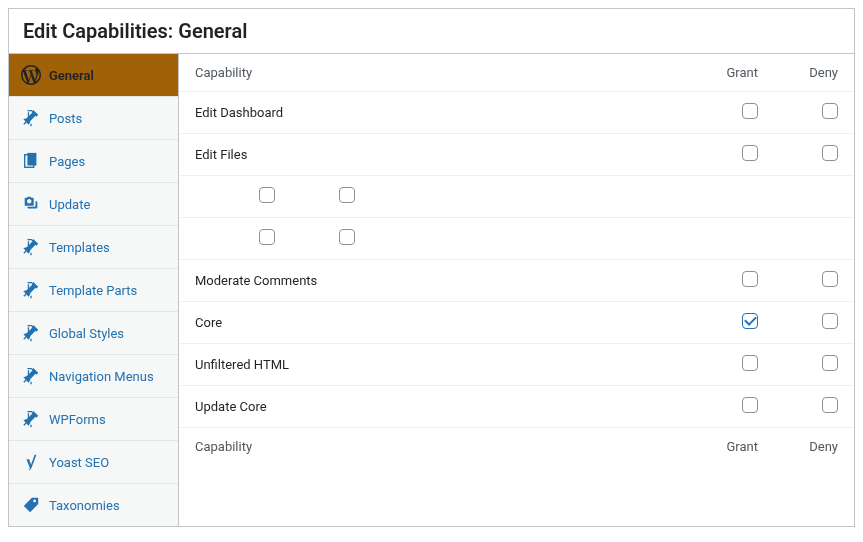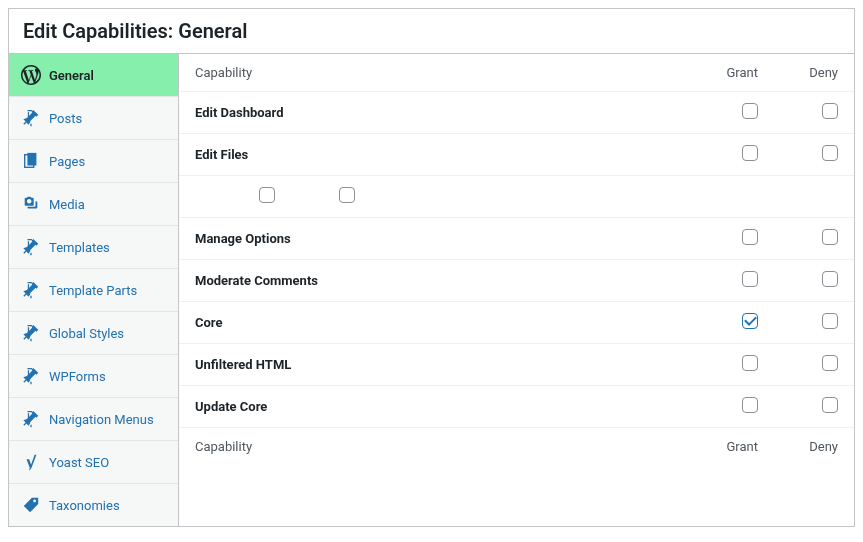--- a/index.html
+++ b/index.html
@@ -36,21 +36,21 @@
       align-items: center;
       padding: 11px 12px;
       border-bottom: 1px solid #e5e5e5;
       cursor: pointer;
       color: #2271b1;
     }
     .sidebar-item:last-child {
       border-bottom: none;
     }
     .sidebar-item.active {
-      background: #86efac;
+      background: #a16207;
       color: #1d2327;
       font-weight: 600;
     }
     .sidebar-icon {
       width: 20px;
       height: 20px;
       display: inline-flex;
       align-items: center;
       justify-content: center;
       margin-right: 8px;
@@ -74,21 +74,21 @@
     .cap-row.header {
       color: #50575e;
       font-weight: 400;
     }
     .cap-row.footer {
       color: #50575e;
       font-weight: 400;
     }
     .cap-name {
       flex: 1;
-      font-weight: 700;
+      font-weight: 400;
       font-size: 13px;
     }
     .cap-row.header .cap-name,
     .cap-row.footer .cap-name {
       font-weight: 400;
     }
     .cap-col {
       width: 80px;
       text-align: right;
       font-size: 13px;
@@ -157,21 +157,21 @@
             </svg>
           </span>
           <span class="sidebar-label">Pages</span>
         </div>
         <div class="sidebar-item">
           <span class="sidebar-icon">
             <svg viewBox="0 0 20 20" width="18" height="18" fill="#2271b1">
               <path d="M13 11V4c0-.55-.45-1-1-1h-1.5l-1-1h-3l-1 1H4c-.55 0-1 .45-1 1v7c0 .55.45 1 1 1h8c.55 0 1-.45 1-1zM8 4.5c1.38 0 2.5 1.12 2.5 2.5S9.38 9.5 8 9.5 5.5 8.38 5.5 7 6.62 4.5 8 4.5zM16 7h-1v5c0 .55-.45 1-1 1H6v1c0 .55.45 1 1 1h9c.55 0 1-.45 1-1V8c0-.55-.45-1-1-1z"></path>
             </svg>
           </span>
-          <span class="sidebar-label">Media</span>
+          <span class="sidebar-label">Update</span>
         </div>
         <div class="sidebar-item">
           <span class="sidebar-icon">
             <svg viewBox="0 0 20 20" width="18" height="18" fill="#2271b1">
               <path d="M12.5 2l-1 1 3.5 3.5 1-1L12.5 2zM11 4L6 9l-3 1-1 3 1 1 3-1 1-3 5-5-1-1zm-7 11l-2 2 1 1 2-2-1-1z" transform="rotate(-45 10 10) translate(1 -1)"></path>
               <path d="M14.5 3.5L11 0l-1.5 1.5 1 1-5 5-2.5.5L1.5 9.5l3 3L2 15l1 1 2.5-2.5 3 3 1.5-1.5.5-2.5 5-5 1 1L18 7l-3.5-3.5z" opacity="0"></path>
               <path d="M10.44 1.56L8.88 3.12l1.06 1.06-4.95 4.95-2.47.35-.71 2.12 2.83 2.83L2 17.07l.71.71 2.64-2.64 2.83 2.83 2.12-.71.35-2.47 4.95-4.95 1.06 1.06 1.56-1.56-7.78-7.78z" opacity="0"></path>
               <path d="M13 2l-2 2 1 1-4 4-3 1-1 2 3 3-3 3 1 1 3-3 3 3 2-1 1-3 4-4 1 1 2-2-8-8z" opacity="0"></path>
               <path d="M4.02 13.98l1.94-1.94-3-3L1 11l2 2-2 2 1 1 2-2 2 2 2-1.96-3-3zm8.94-8.94L15 7l2-2-5-5-2 2 2.04 2.04-5 5L10 12l5-5z" opacity="0"></path>
               <path d="M7.5 17.5l1.5-4 6-6 1 1 2-2L12.5 1l-2 2 1 1-6 6-4 1.5L4 14l-2.5 2.5 1 1L5 15l2.5 2.5z"></path>
@@ -209,34 +209,34 @@
           <span class="sidebar-icon">
             <svg viewBox="0 0 20 20" width="18" height="18" fill="#2271b1">
               <path d="M12.5 2l-1 1 3.5 3.5 1-1L12.5 2zM11 4L6 9l-3 1-1 3 1 1 3-1 1-3 5-5-1-1zm-7 11l-2 2 1 1 2-2-1-1z" transform="rotate(-45 10 10) translate(1 -1)"></path>
               <path d="M14.5 3.5L11 0l-1.5 1.5 1 1-5 5-2.5.5L1.5 9.5l3 3L2 15l1 1 2.5-2.5 3 3 1.5-1.5.5-2.5 5-5 1 1L18 7l-3.5-3.5z" opacity="0"></path>
               <path d="M10.44 1.56L8.88 3.12l1.06 1.06-4.95 4.95-2.47.35-.71 2.12 2.83 2.83L2 17.07l.71.71 2.64-2.64 2.83 2.83 2.12-.71.35-2.47 4.95-4.95 1.06 1.06 1.56-1.56-7.78-7.78z" opacity="0"></path>
               <path d="M13 2l-2 2 1 1-4 4-3 1-1 2 3 3-3 3 1 1 3-3 3 3 2-1 1-3 4-4 1 1 2-2-8-8z" opacity="0"></path>
               <path d="M4.02 13.98l1.94-1.94-3-3L1 11l2 2-2 2 1 1 2-2 2 2 2-1.96-3-3zm8.94-8.94L15 7l2-2-5-5-2 2 2.04 2.04-5 5L10 12l5-5z" opacity="0"></path>
               <path d="M7.5 17.5l1.5-4 6-6 1 1 2-2L12.5 1l-2 2 1 1-6 6-4 1.5L4 14l-2.5 2.5 1 1L5 15l2.5 2.5z"></path>
             </svg>
           </span>
+          <span class="sidebar-label">Navigation Menus</span>
+        </div>
+        <div class="sidebar-item">
+          <span class="sidebar-icon">
+            <svg viewBox="0 0 20 20" width="18" height="18" fill="#2271b1">
+              <path d="M12.5 2l-1 1 3.5 3.5 1-1L12.5 2zM11 4L6 9l-3 1-1 3 1 1 3-1 1-3 5-5-1-1zm-7 11l-2 2 1 1 2-2-1-1z" transform="rotate(-45 10 10) translate(1 -1)"></path>
+              <path d="M14.5 3.5L11 0l-1.5 1.5 1 1-5 5-2.5.5L1.5 9.5l3 3L2 15l1 1 2.5-2.5 3 3 1.5-1.5.5-2.5 5-5 1 1L18 7l-3.5-3.5z" opacity="0"></path>
+              <path d="M10.44 1.56L8.88 3.12l1.06 1.06-4.95 4.95-2.47.35-.71 2.12 2.83 2.83L2 17.07l.71.71 2.64-2.64 2.83 2.83 2.12-.71.35-2.47 4.95-4.95 1.06 1.06 1.56-1.56-7.78-7.78z" opacity="0"></path>
+              <path d="M13 2l-2 2 1 1-4 4-3 1-1 2 3 3-3 3 1 1 3-3 3 3 2-1 1-3 4-4 1 1 2-2-8-8z" opacity="0"></path>
+              <path d="M4.02 13.98l1.94-1.94-3-3L1 11l2 2-2 2 1 1 2-2 2 2 2-1.96-3-3zm8.94-8.94L15 7l2-2-5-5-2 2 2.04 2.04-5 5L10 12l5-5z" opacity="0"></path>
+              <path d="M7.5 17.5l1.5-4 6-6 1 1 2-2L12.5 1l-2 2 1 1-6 6-4 1.5L4 14l-2.5 2.5 1 1L5 15l2.5 2.5z"></path>
+            </svg>
+          </span>
           <span class="sidebar-label">WPForms</span>
-        </div>
-        <div class="sidebar-item">
-          <span class="sidebar-icon">
-            <svg viewBox="0 0 20 20" width="18" height="18" fill="#2271b1">
-              <path d="M12.5 2l-1 1 3.5 3.5 1-1L12.5 2zM11 4L6 9l-3 1-1 3 1 1 3-1 1-3 5-5-1-1zm-7 11l-2 2 1 1 2-2-1-1z" transform="rotate(-45 10 10) translate(1 -1)"></path>
-              <path d="M14.5 3.5L11 0l-1.5 1.5 1 1-5 5-2.5.5L1.5 9.5l3 3L2 15l1 1 2.5-2.5 3 3 1.5-1.5.5-2.5 5-5 1 1L18 7l-3.5-3.5z" opacity="0"></path>
-              <path d="M10.44 1.56L8.88 3.12l1.06 1.06-4.95 4.95-2.47.35-.71 2.12 2.83 2.83L2 17.07l.71.71 2.64-2.64 2.83 2.83 2.12-.71.35-2.47 4.95-4.95 1.06 1.06 1.56-1.56-7.78-7.78z" opacity="0"></path>
-              <path d="M13 2l-2 2 1 1-4 4-3 1-1 2 3 3-3 3 1 1 3-3 3 3 2-1 1-3 4-4 1 1 2-2-8-8z" opacity="0"></path>
-              <path d="M4.02 13.98l1.94-1.94-3-3L1 11l2 2-2 2 1 1 2-2 2 2 2-1.96-3-3zm8.94-8.94L15 7l2-2-5-5-2 2 2.04 2.04-5 5L10 12l5-5z" opacity="0"></path>
-              <path d="M7.5 17.5l1.5-4 6-6 1 1 2-2L12.5 1l-2 2 1 1-6 6-4 1.5L4 14l-2.5 2.5 1 1L5 15l2.5 2.5z"></path>
-            </svg>
-          </span>
-          <span class="sidebar-label">Navigation Menus</span>
         </div>
         <div class="sidebar-item">
           <span class="sidebar-icon">
             <svg viewBox="0 0 20 20" width="18" height="18" fill="#2271b1">
               <path d="M14 2l-4 11-2-6H5l3.5 9c.3.8.1 1.7-.5 2.3l-.5.5.5.5c1.5-.8 2.5-2.3 3-4L16 2h-2z"></path>
             </svg>
           </span>
           <span class="sidebar-label">Yoast SEO</span>
         </div>
         <div class="sidebar-item">
@@ -262,21 +262,20 @@
         <div class="cap-row">
           <div class="cap-name">Edit Files</div>
           <div class="cap-col"><span class="cap-checkbox"></span></div>
           <div class="cap-col"><span class="cap-checkbox"></span></div>
         </div>
         <div class="cap-row">
           <div class="cap-col"><span class="cap-checkbox"></span></div>
           <div class="cap-col"><span class="cap-checkbox"></span></div>
         </div>
         <div class="cap-row">
-          <div class="cap-name">Manage Options</div>
           <div class="cap-col"><span class="cap-checkbox"></span></div>
           <div class="cap-col"><span class="cap-checkbox"></span></div>
         </div>
         <div class="cap-row">
           <div class="cap-name">Moderate Comments</div>
           <div class="cap-col"><span class="cap-checkbox"></span></div>
           <div class="cap-col"><span class="cap-checkbox"></span></div>
         </div>
         <div class="cap-row">
           <div class="cap-name">Core</div>

